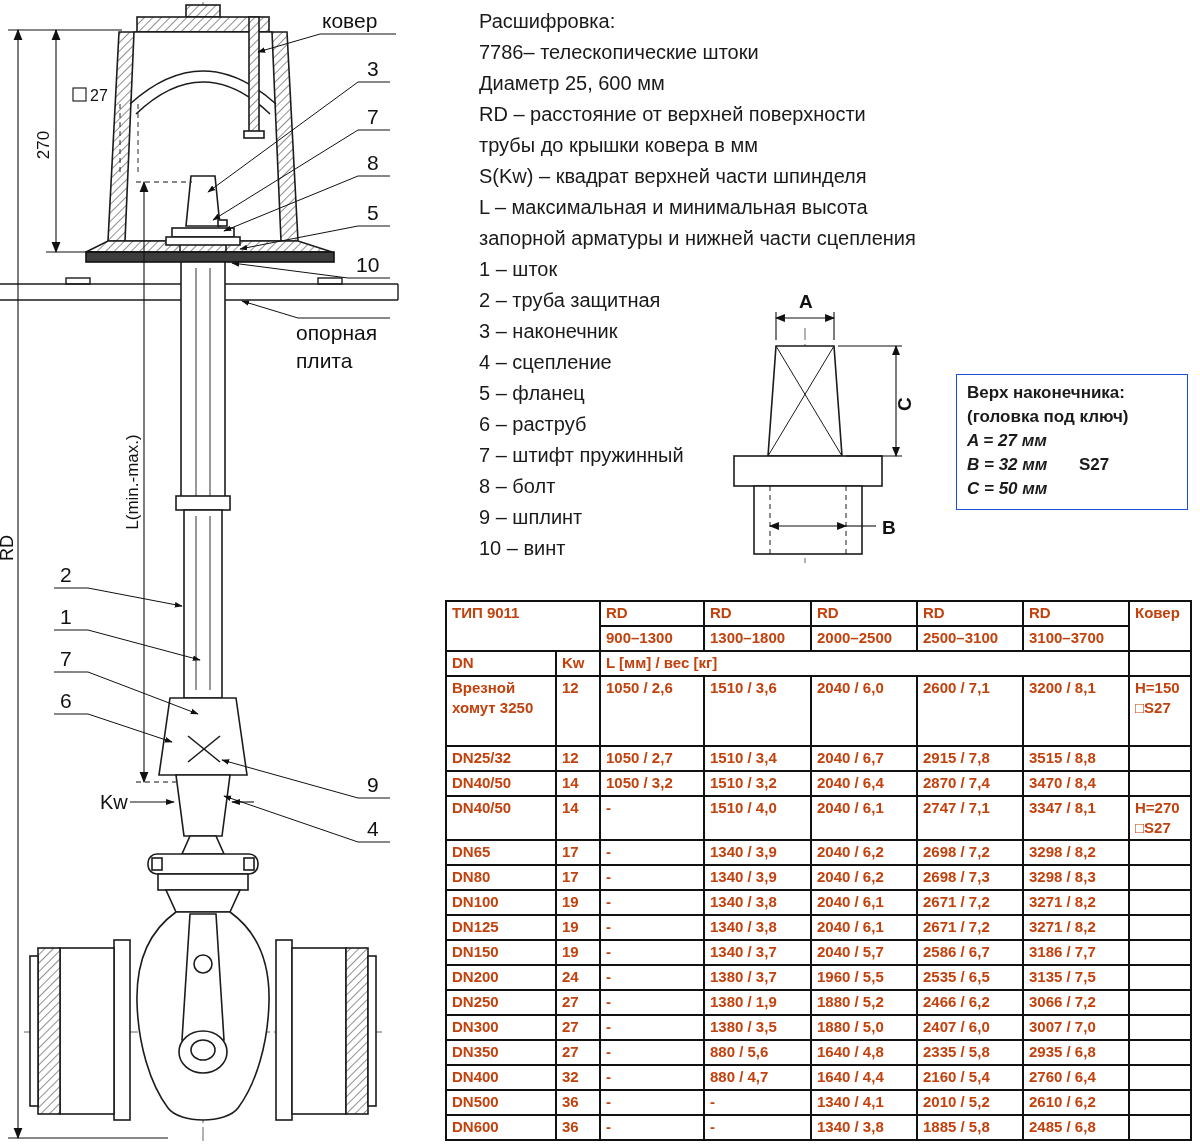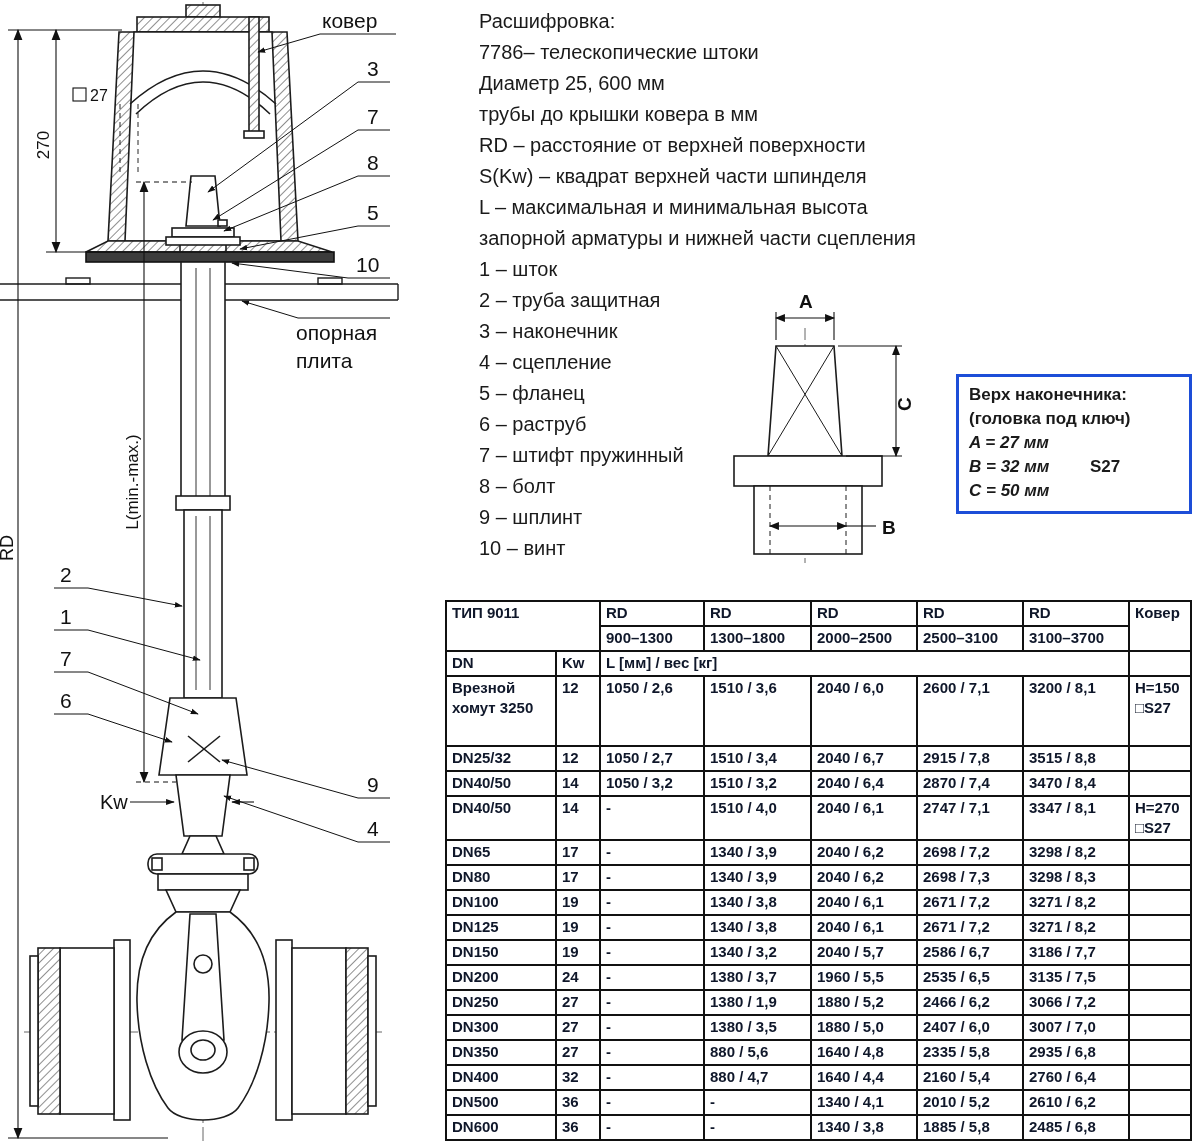--- a/index.html
+++ b/index.html
@@ -7,29 +7,29 @@
         font-family:"Liberation Sans",sans-serif;color:#1a1a1a;}
 
   
   #legend{position:absolute;left:447px;top:6px;width:620px;font-size:20px;line-height:31px;margin-left:32px;}
 
   
   #drawing{position:absolute;left:0;top:0;width:435px;height:1144px;}
   #tip-diagram{position:absolute;left:712px;top:288px;width:205px;height:285px;}
 
   
-  #tip-box{position:absolute;left:956px;top:374px;width:210px;border:3px solid #1d4ed8;
+  #tip-box{position:absolute;left:956px;top:374px;width:210px;border:1px solid #1d4ed8;
            padding:6px 10px 8px;font-size:17px;font-weight:bold;line-height:24px;}
   #tip-box .row{display:flex;align-items:baseline;}
   #tip-box .row .lab{font-style:italic;width:112px;}
-  #tip-box .row .note{font-style:normal;margin-left:9px;}
+  #tip-box .row .note{font-style:normal;}
 
   
   table.spec{position:absolute;left:445px;top:600px;border-collapse:collapse;table-layout:fixed;
-             font-family:"Liberation Sans",sans-serif;font-size:15px;color:#0f172a;}
+             font-family:"Liberation Sans",sans-serif;font-size:15px;color:#c2410c;}
   table.spec th,table.spec td{border:2px solid #111;padding:1px 5px;text-align:left;
              vertical-align:top;font-weight:bold;line-height:20px;white-space:nowrap;overflow:hidden;}
   table.spec tr{height:25px;}
   table.spec tr.tall{height:70px;}
 
   svg text{font-family:"Liberation Sans",sans-serif;fill:#111;}
 </style>
 </head>
 <body>
 
@@ -179,22 +179,22 @@
         <text x="138" y="482" font-size="17" text-anchor="middle" transform="rotate(-90 138 482)">L(min.-max.)</text>
       </g>
     </svg>
   </div>
 
   <div id="legend">
     <div>Расшифровка:</div>
     <div>
         <div>7786– телескопические штоки</div>
         <div>Диаметр 25, 600 мм</div>
+        <div>RD – расстояние от верхней поверхности</div>
         <div>трубы до крышки ковера в мм</div>
-        <div>RD – расстояние от верхней поверхности</div>
         <div>S(Kw) – квадрат верхней части шпинделя</div>
         <div>L – максимальная и минимальная высота</div>
         <div>запорной арматуры и нижней части сцепления</div>
         <div>1 – шток</div>
         <div>2 – труба защитная</div>
         <div>3 – наконечник</div>
         <div>4 – сцепление</div>
         <div>5 – фланец</div>
         <div>6 – раструб</div>
         <div>7 – штифт пружинный</div>
@@ -367,21 +367,21 @@
           <td>1340 / 3,8</td>
           <td>2040 / 6,1</td>
           <td>2671 / 7,2</td>
           <td>3271 / 8,2</td>
           <td></td>
         </tr>
         <tr>
           <td>DN150</td>
           <td>19</td>
           <td>-</td>
-          <td>1340 / 3,2</td>
+          <td>1340 / 3,7</td>
           <td>2040 / 5,7</td>
           <td>2586 / 6,7</td>
           <td>3186 / 7,7</td>
           <td></td>
         </tr>
         <tr>
           <td>DN200</td>
           <td>24</td>
           <td>-</td>
           <td>1380 / 3,7</td>

